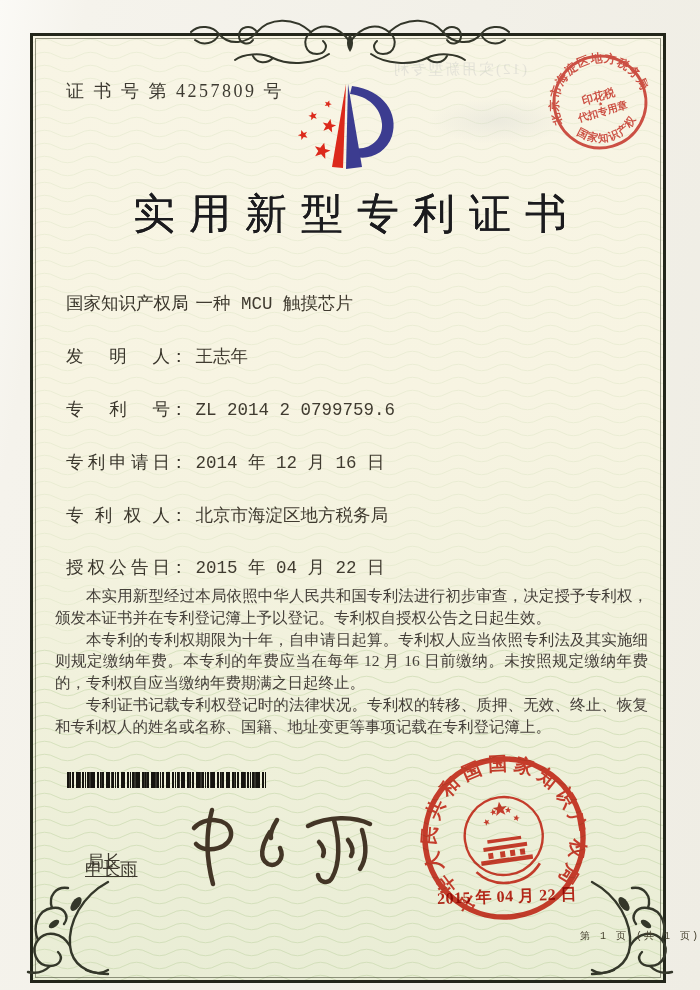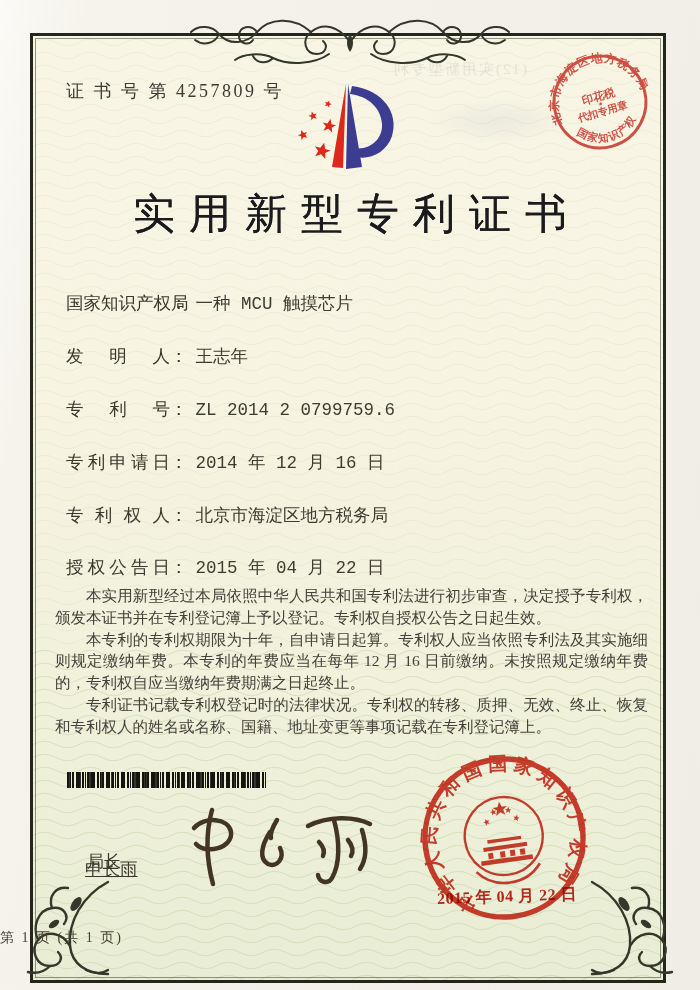--- a/index.html
+++ b/index.html
@@ -50,21 +50,21 @@
   .signer-title{position:absolute; left:87px; top:826px; font-size:17px; color:#3c382d;margin-top:24px;}
   .signer-name{position:absolute; left:85px; top:857px; font-size:17.5px; color:#3c382d;text-decoration:underline;}
   .signature{position:absolute; left:182px; top:798px; width:200px; height:96px;}
 
   .office-seal{position:absolute; left:412px; top:746px; width:184px; height:184px; mix-blend-mode:multiply; opacity:.95;}
   .seal-date{
     position:absolute; left:437px; top:886px; width:170px; font-size:16px; font-weight:700;
     color:#c32a1d; letter-spacing:.5px; transform:rotate(-2deg); mix-blend-mode:multiply;
   }
 
-  .page-footer{position:absolute; left:0; right:0; top:929px; text-align:left; font-size:14px; letter-spacing:2px; color:#46412f;}
+  .page-footer{position:absolute; left:0; right:0; top:929px; text-align:right; font-size:10px; letter-spacing:2px; color:#46412f;font-family:Liberation Mono, monospace;}
 
   .ornament-top{position:absolute; left:175px; top:8px; width:350px; height:62px;}
   .corner-orn{position:absolute; width:88px; height:100px; bottom:10px;}
   .corner-left{left:24px;}
   .corner-right{left:588px; transform:scaleX(-1);}
 
   .ghost-text{
     position:absolute; left:392px; top:60px; font-size:15px; letter-spacing:2px;
     color:rgba(105,115,145,.14); transform:scaleX(-1); filter:blur(.6px); white-space:nowrap;
   }

